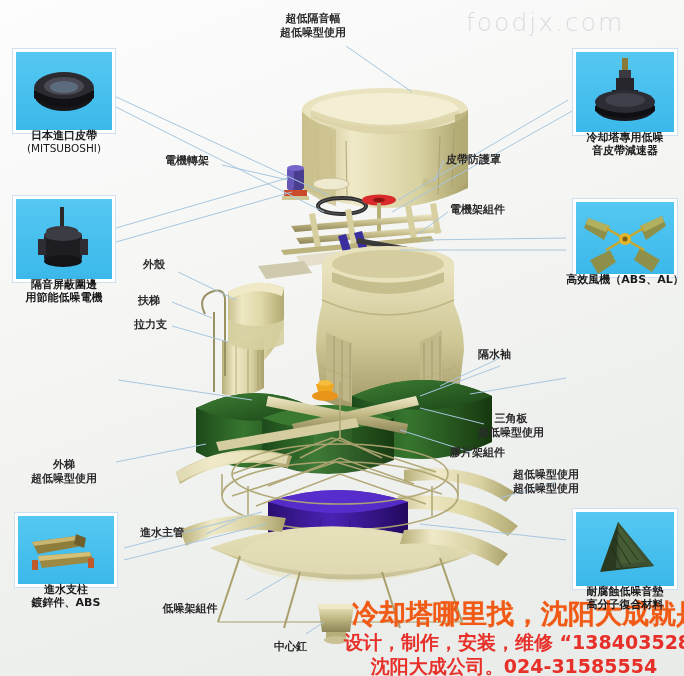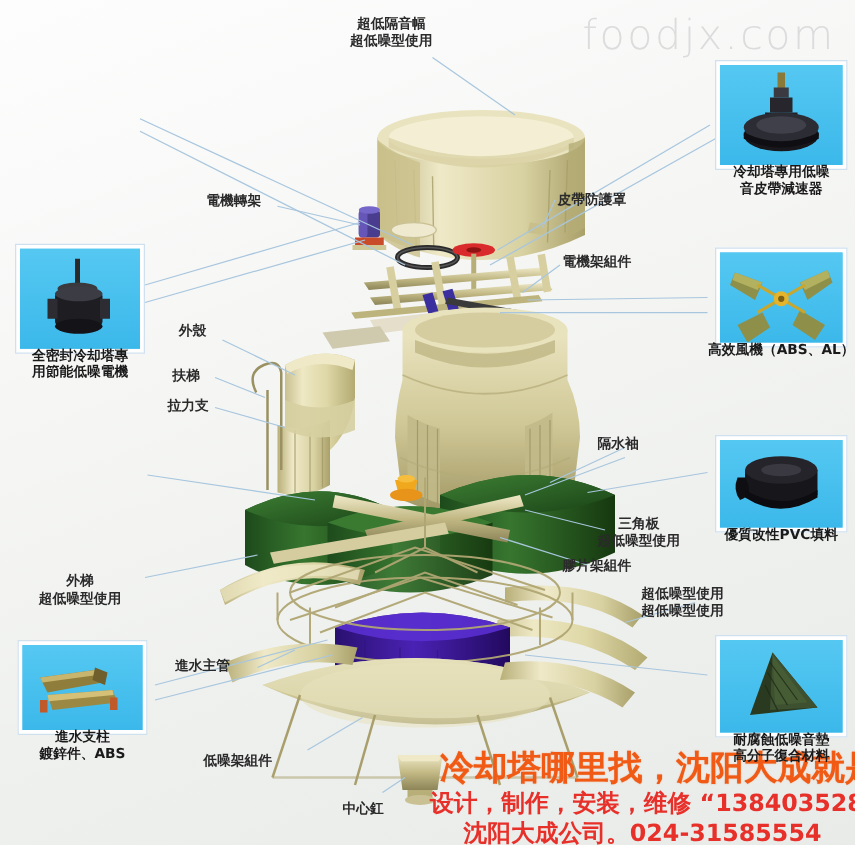--- a/index.html
+++ b/index.html
@@ -3,21 +3,21 @@
 <meta charset="utf-8">
 <style>
   html,body{margin:0;padding:0;background:#fff;}
   body{font-family:"DejaVu Sans","Liberation Sans",sans-serif;}
   #stage{
     position:relative;width:684px;height:676px;overflow:hidden;
     background:linear-gradient(160deg,#fdfdfd 0%,#f6f7f5 35%,#eef0ee 70%,#e9ebe8 100%);
   }
   
   .wm-top{
-    position:absolute;left:466px;top:8px;font-size:33px;letter-spacing:2px;
+    position:absolute;left:466px;top:8px;font-size:25px;letter-spacing:2px;
     color:#dcdcdc;font-family:"DejaVu Sans","Liberation Sans",sans-serif;
     font-weight:300;user-select:none;
   }
   .wm-bottom{position:absolute;left:0;top:596px;width:684px;text-align:center;user-select:none;}
   .wm-b1{
     position:absolute;left:352px;top:0px;width:332px;text-align:center;
     font-size:27px;font-weight:bold;color:#f05a14;letter-spacing:0px;
     text-shadow:0 0 1px rgba(240,90,20,.6);white-space:nowrap;
   }
   .wm-b2{
@@ -316,34 +316,47 @@
     </g>
   </svg>
 
   <div class="wm-top">foodjx.com</div>
   <div class="wm-bottom">
     <div class="wm-b1">冷却塔哪里找，沈阳大成就是好</div>
     <div class="wm-b2">设计，制作，安装，维修 “13840352820。</div>
     <div class="wm-b3">沈阳大成公司。024-31585554</div>
   </div>
 
+  <div class="card" style="left:12px;top:48px;width:96px;height:78px;">
+    <div class="ph" style="width:100%;height:100%;">
+      <svg viewBox="0 0 96 78" width="100%" height="100%">
+        <ellipse cx="48" cy="42" rx="30" ry="17" fill="#17161a"></ellipse>
+        <ellipse cx="48" cy="36" rx="30" ry="16" fill="#2b2a30"></ellipse>
+        <ellipse cx="48" cy="34" rx="20" ry="9" fill="#4a4954"></ellipse>
+        <ellipse cx="48" cy="35" rx="14" ry="6" fill="#6e8fa8" opacity=".5"></ellipse>
+        <path d="M18 38 q30 18 60 0 l0 8 q-30 18 -60 0 z" fill="#111015"></path>
+      </svg>
+    </div>
+    <div class="cap" style="top:80px;">日本進口皮帶</div>
+    <div class="cap" style="top:93px;font-weight:normal;font-size:10.5px;">(MITSUBOSHI)</div>
+  </div>
 
   <div class="card" style="left:12px;top:195px;width:96px;height:80px;">
     <div class="ph" style="width:100%;height:100%;">
       <svg viewBox="0 0 96 80" width="100%" height="100%">
         <rect x="44" y="8" width="4" height="22" fill="#2a2a2a"></rect>
         <ellipse cx="46" cy="32" rx="16" ry="5" fill="#3a3a3e"></ellipse>
         <rect x="28" y="34" width="38" height="28" rx="4" fill="#1d1d22"></rect>
         <ellipse cx="47" cy="62" rx="19" ry="6" fill="#141418"></ellipse>
         <rect x="22" y="40" width="8" height="16" fill="#2c2c32"></rect>
         <rect x="64" y="40" width="8" height="16" fill="#2c2c32"></rect>
         <ellipse cx="47" cy="36" rx="19" ry="6" fill="#3c3c44"></ellipse>
       </svg>
     </div>
-    <div class="cap" style="top:82px;">全密封冷却塔專</div>
+    <div class="cap" style="top:82px;">隔音屏蔽圍邊</div>
     <div class="cap" style="top:95px;">用節能低噪電機</div>
   </div>
 
 
   <div class="card" style="left:14px;top:512px;width:96px;height:68px;">
     <div class="ph" style="width:100%;height:100%;">
       <svg viewBox="0 0 96 68" width="100%" height="100%">
         <path d="M14 26 l44 -6 l6 10 l-44 8 z" fill="#8f7d3c"></path>
         <path d="M14 26 l44 -6 l2 4 l-44 6 z" fill="#c8b56e"></path>
         <path d="M20 40 l52 -4 l4 10 l-52 6 z" fill="#9b8842"></path>
@@ -391,32 +404,20 @@
           <path d="M30 26 L68 48"></path>
             <path d="M68 26 L30 48"></path>
         </g>
         <circle cx="49" cy="37" r="6" fill="#e3b42c"></circle>
         <circle cx="49" cy="37" r="2.5" fill="#7b5f14"></circle>
       </svg>
     </div>
     <div class="cap" style="top:74px;">高效風機（ABS、AL）</div>
   </div>
 
-  <div class="card" style="left:572px;top:348px;width:98px;height:70px;">
-    <div class="ph" style="width:100%;height:100%;">
-      <svg viewBox="0 0 98 70" width="100%" height="100%">
-        <path d="M20 24 q30 -12 58 0 l0 20 q-30 16 -58 0 z" fill="#17161a"></path>
-        <ellipse cx="49" cy="24" rx="29" ry="11" fill="#25242a"></ellipse>
-        <ellipse cx="49" cy="24" rx="16" ry="5" fill="#3a3942"></ellipse>
-        <path d="M20 30 q8 14 -4 18 q-6 -8 -2 -18 z" fill="#0f0e12"></path>
-        <path d="M20 40 q30 18 58 0 l0 6 q-30 18 -58 0 z" fill="#0d0c10"></path>
-      </svg>
-    </div>
-    <div class="cap" style="top:72px;">優質改性PVC填料</div>
-  </div>
 
   <div class="card" style="left:572px;top:508px;width:98px;height:74px;">
     <div class="ph" style="width:100%;height:100%;">
       <svg viewBox="0 0 98 74" width="100%" height="100%">
         <path d="M42 10 L78 54 L24 60 z" fill="#2a3a20"></path>
         <path d="M42 10 L78 54 L40 56 z" fill="#3d5030"></path>
         <path d="M42 12 L70 50 L44 52 z" fill="#4a6138" opacity=".7"></path>
         <g stroke="#1d2a15" stroke-width="1" fill="none" opacity=".8">
           <path d="M40 18 L62 48"></path>
             <path d="M38 26 L54 52"></path>

